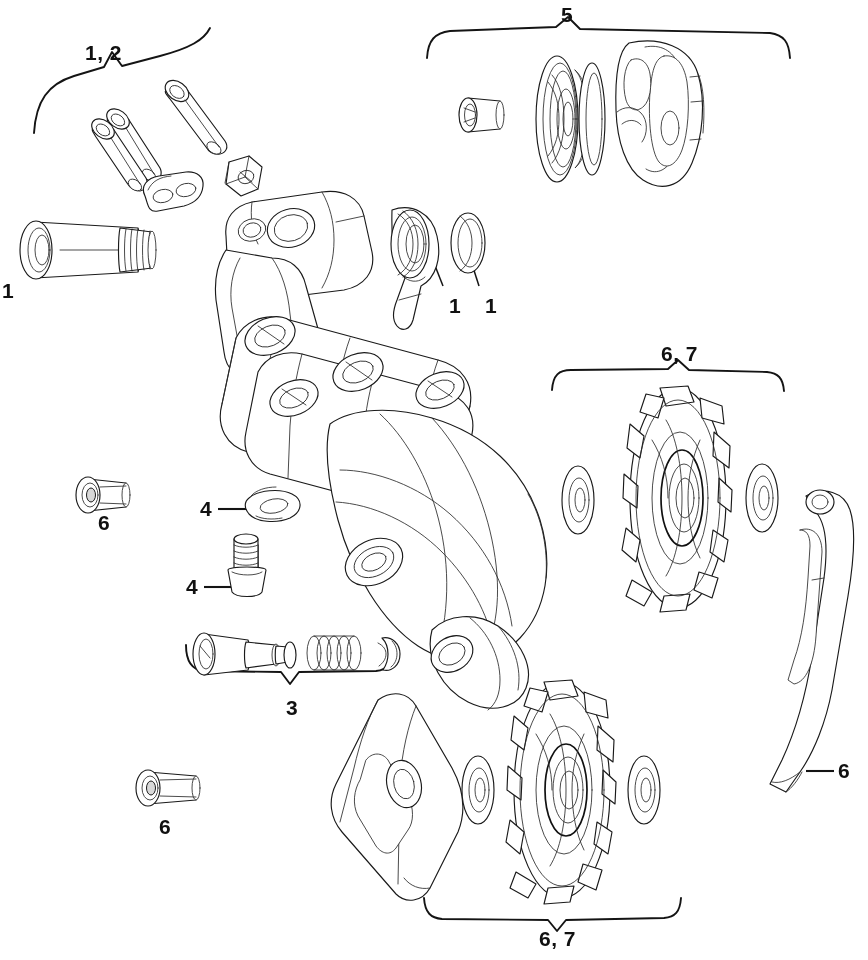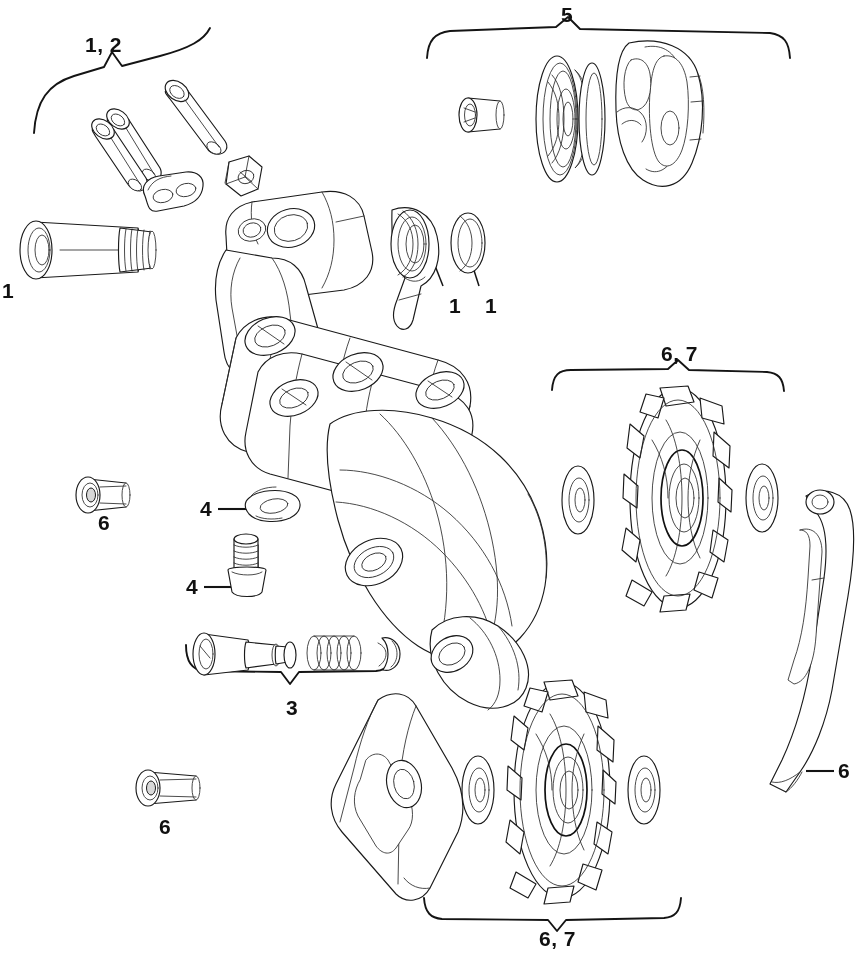--- a/index.html
+++ b/index.html
@@ -355,21 +355,21 @@
     <path class="fillw" d="M148,772 C146,779 146,797 148,804 L196,800 C199,793 199,783 196,776 Z"></path>
     <ellipse class="fillw" cx="148" cy="788" rx="12" ry="18"></ellipse>
     <ellipse class="lnT" cx="150" cy="788" rx="8" ry="12"></ellipse>
     <ellipse class="dark" cx="151" cy="788" rx="4.5" ry="7"></ellipse>
     <ellipse class="fillwT" cx="196" cy="788" rx="4" ry="12"></ellipse>
     <path class="lnT" d="M160,780 L196,779 M160,796 L196,797"></path>
   </g>
 
 </svg>
 
-<div class="lbl" style="left:85px;top:34px;">1, 2</div>
+<div class="lbl" style="left:85px;top:42px;">1, 2</div>
 <div class="lbl" style="left:561px;top:4px;">5</div>
 <div class="lbl" style="left:2px;top:280px;">1</div>
 <div class="lbl" style="left:449px;top:295px;">1</div>
 <div class="lbl" style="left:485px;top:295px;">1</div>
 <div class="lbl" style="left:661px;top:343px;">6, 7</div>
 <div class="lbl" style="left:98px;top:512px;">6</div>
 <div class="lbl" style="left:200px;top:498px;">4</div>
 <div class="lbl" style="left:186px;top:576px;">4</div>
 <div class="lbl" style="left:286px;top:697px;">3</div>
 <div class="lbl" style="left:838px;top:760px;">6</div>

